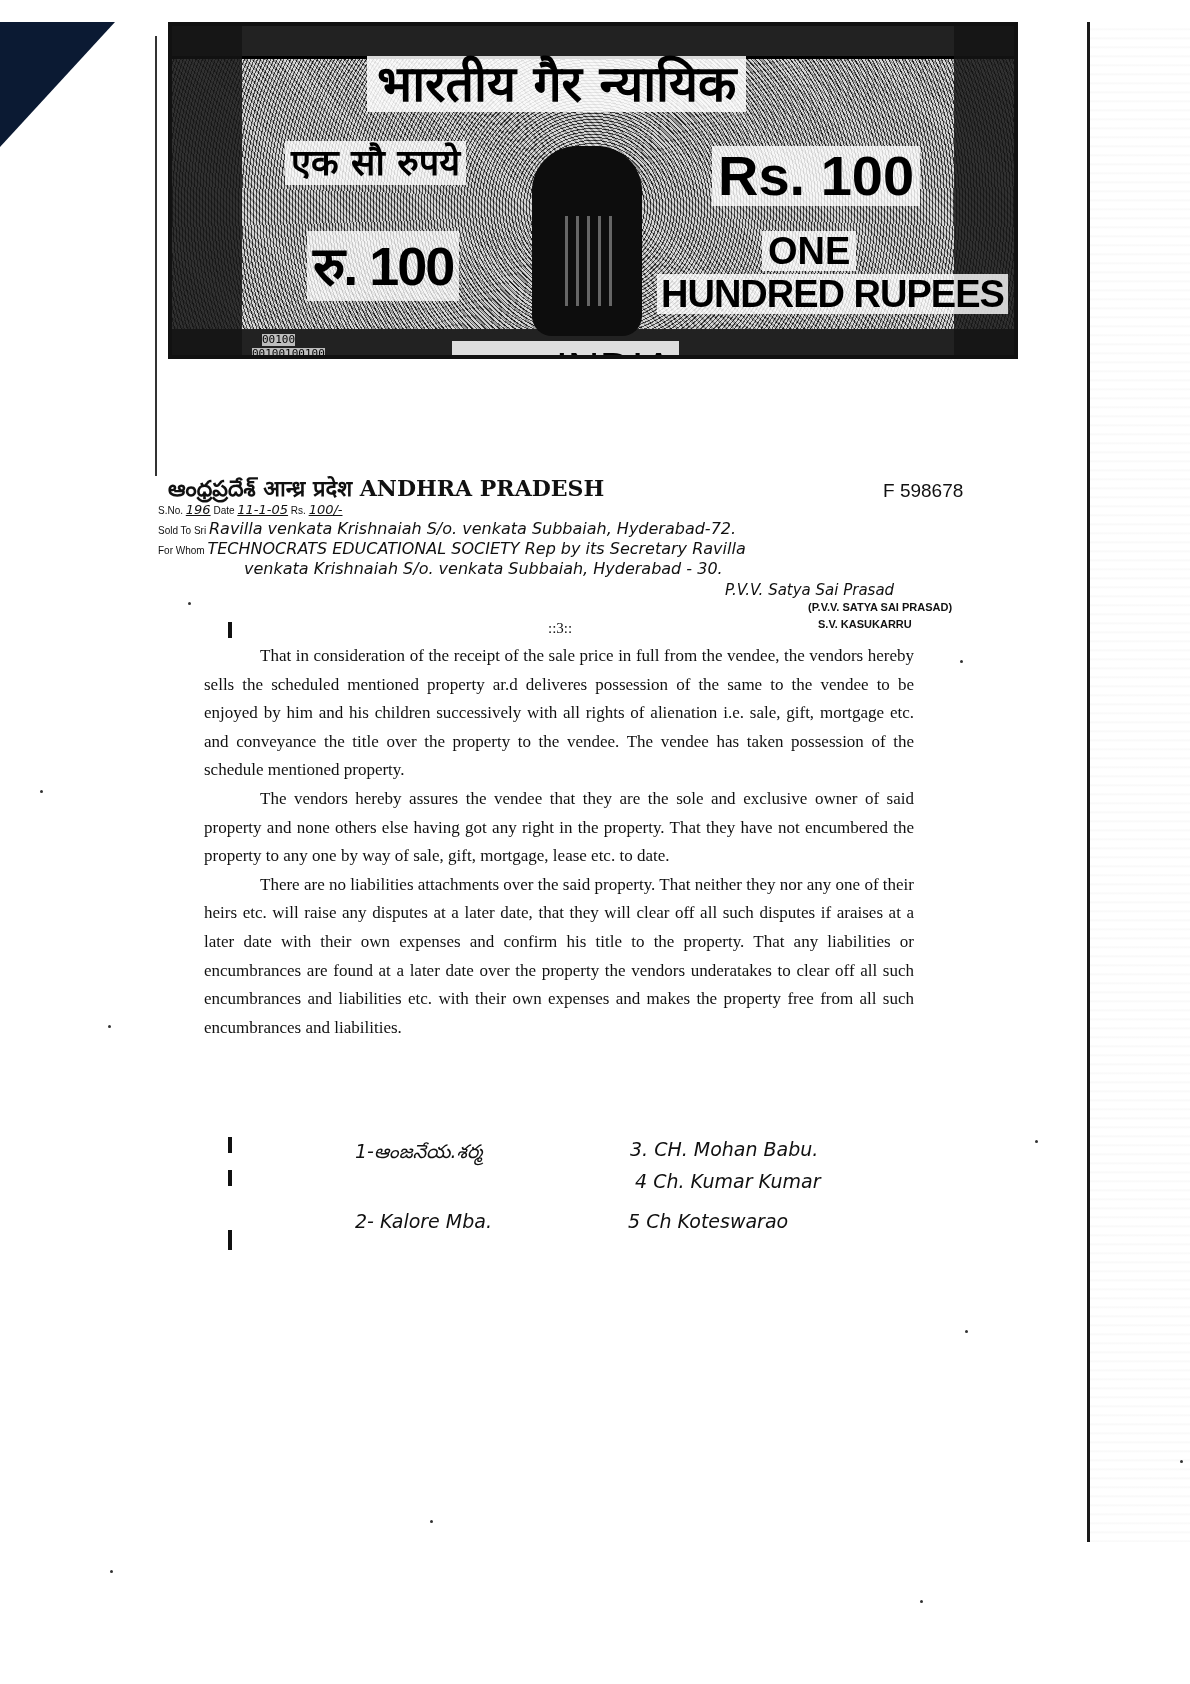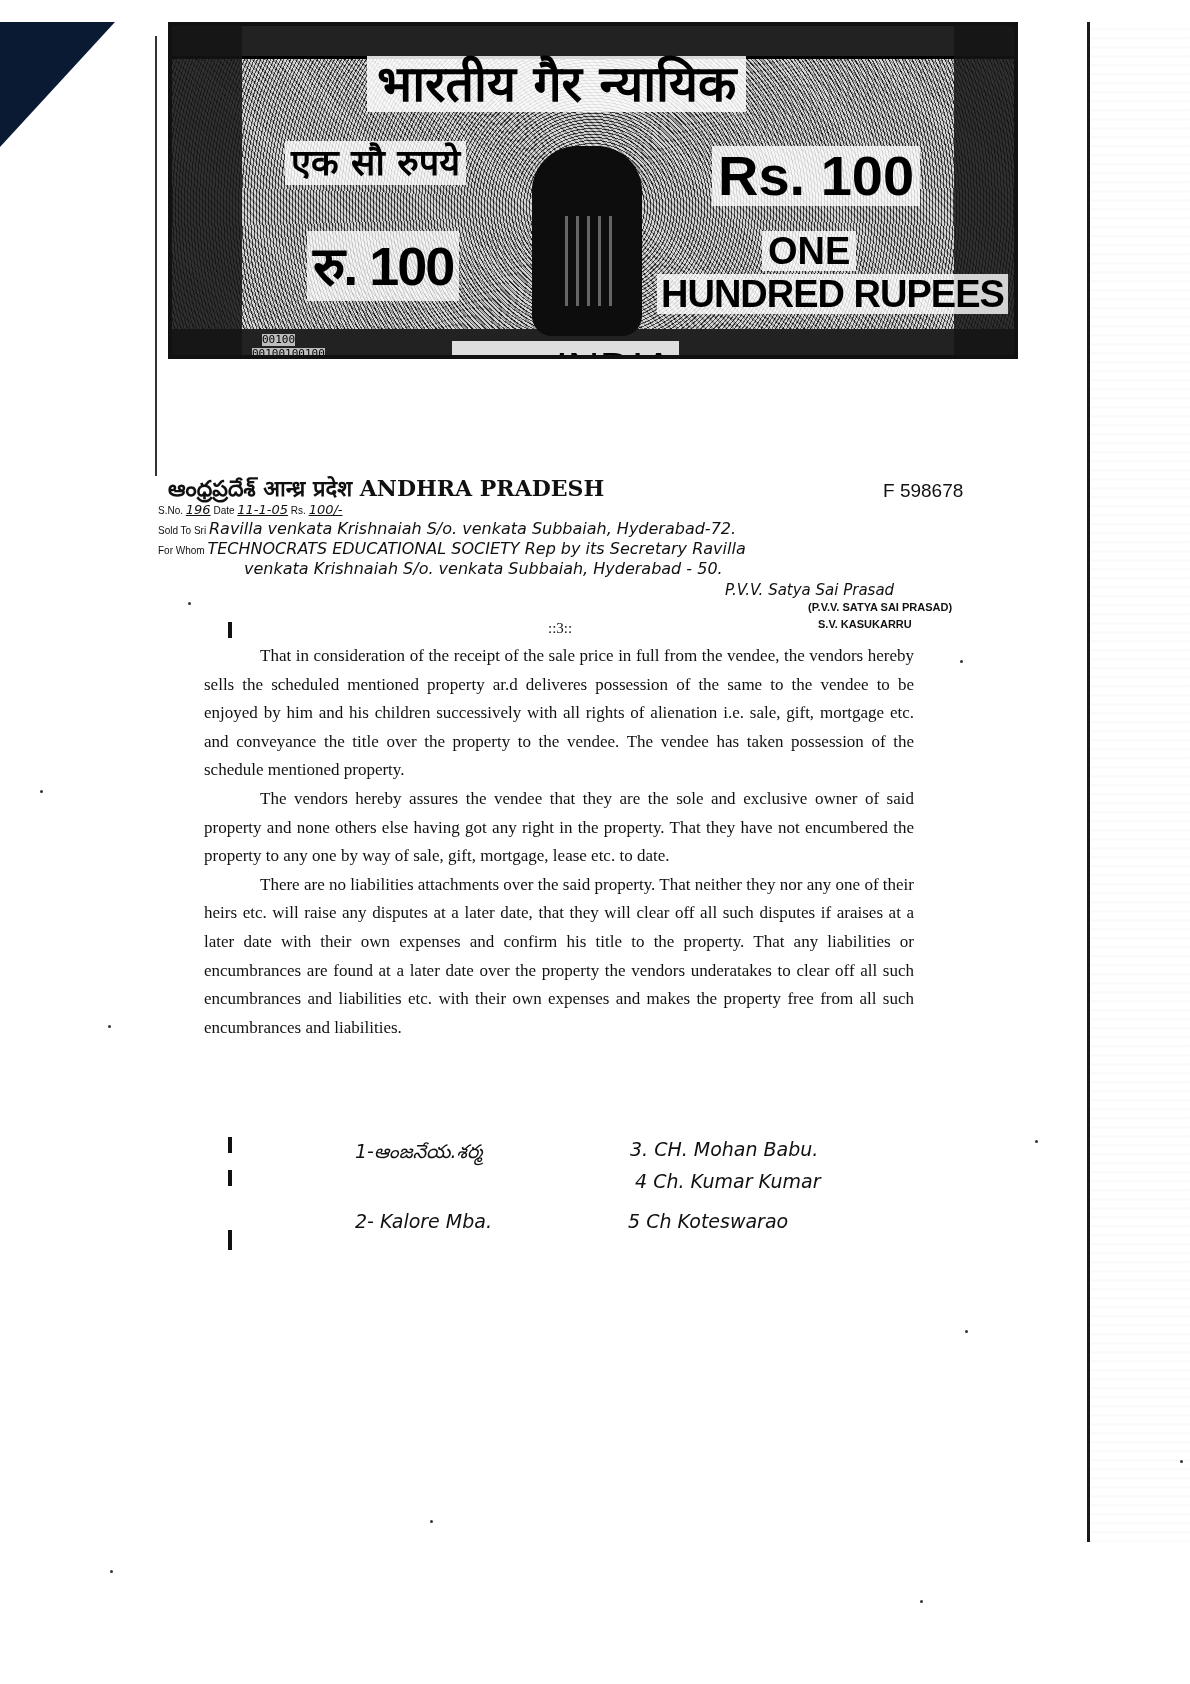--- a/index.html
+++ b/index.html
@@ -171,21 +171,21 @@
   <span class="hand ul" style="font-size:13px;">100/-</span>
 </div>
 <div class="form-row" style="top:519px;">
   <span>Sold To Sri</span>
   <span class="hand">Ravilla venkata Krishnaiah S/o. venkata Subbaiah, Hyderabad-72.</span>
 </div>
 <div class="form-row" style="top:539px;">
   <span>For Whom</span>
   <span class="hand">TECHNOCRATS EDUCATIONAL SOCIETY Rep by its Secretary Ravilla</span>
 </div>
-<div class="abs hand" style="left:244px;top:559px;">venkata Krishnaiah S/o. venkata Subbaiah, Hyderabad - 50.</div>
+<div class="abs hand" style="left:244px;top:559px;">venkata Krishnaiah S/o. venkata Subbaiah, Hyderabad - 30.</div>
 <div class="abs hand" style="left:725px;top:581px;font-size:15px;">P.V.V. Satya Sai Prasad</div>
 <div class="printed-name" style="left:808px;top:601px;">(P.V.V. SATYA SAI PRASAD)</div>
 <div class="printed-name" style="left:818px;top:618px;">S.V. KASUKARRU</div>
 
 <div class="page-no">::3::</div>
 
 <div class="margin-marks" style="top:622px;height:16px;"></div>
 <div class="margin-marks" style="top:1137px;height:16px;"></div>
 <div class="margin-marks" style="top:1170px;height:16px;"></div>
 <div class="margin-marks" style="top:1230px;height:20px;"></div>

